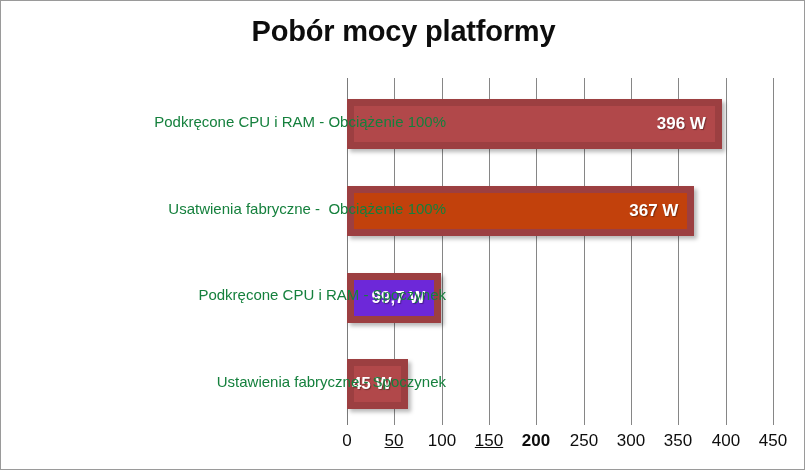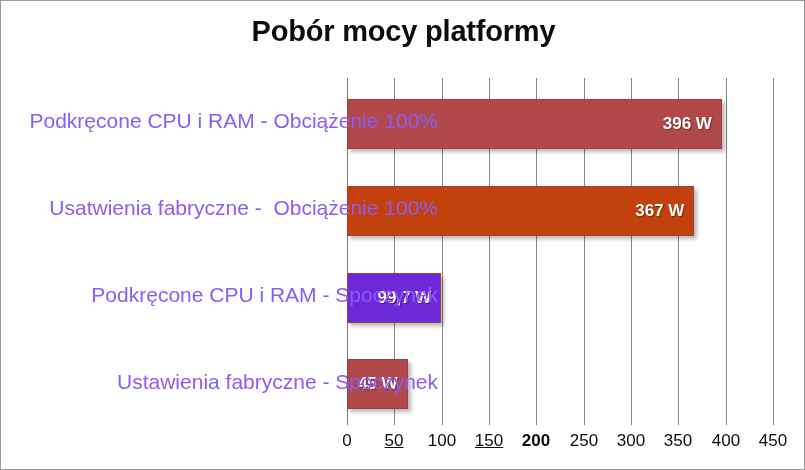--- a/index.html
+++ b/index.html
@@ -70,48 +70,48 @@
     left: 0;
     top: 21px;
     height: 50px;
   }
 
   .bar {
     position: relative;
     width: 100%;
     height: 100%;
     background: #b1484a;
-    border: 1px solid #404040;
+    border: 7px solid #404040;
     box-sizing: border-box;
     box-shadow: 3px 3px 4px rgba(0,0,0,0.28);
   }
 
   .bar-label {
     position: absolute;
     right: 9px;
     top: 50%;
     transform: translateY(-50%);
     color: #ffffff;
     font-size: 17px;
     font-weight: bold;
     white-space: nowrap;
     text-shadow: 1px 1px 1px rgba(0,0,0,0.35);
   }
 
   
   .cat-label {
     position: absolute;
-    right: 366px;
+    right: 358px;
     height: 86.75px;
     display: flex;
     align-items: center;
     justify-content: flex-end;
     width: 340px;
-    font-size: 21px;
-    color: #8b5cf6;
+    font-size: 15px;
+    color: #15803d;
     white-space: pre;
   }
 
   
   #x-tick-labels {
     position: absolute;
     left: 346px;
     top: 430px;
     width: 426px;
     height: 28px;

